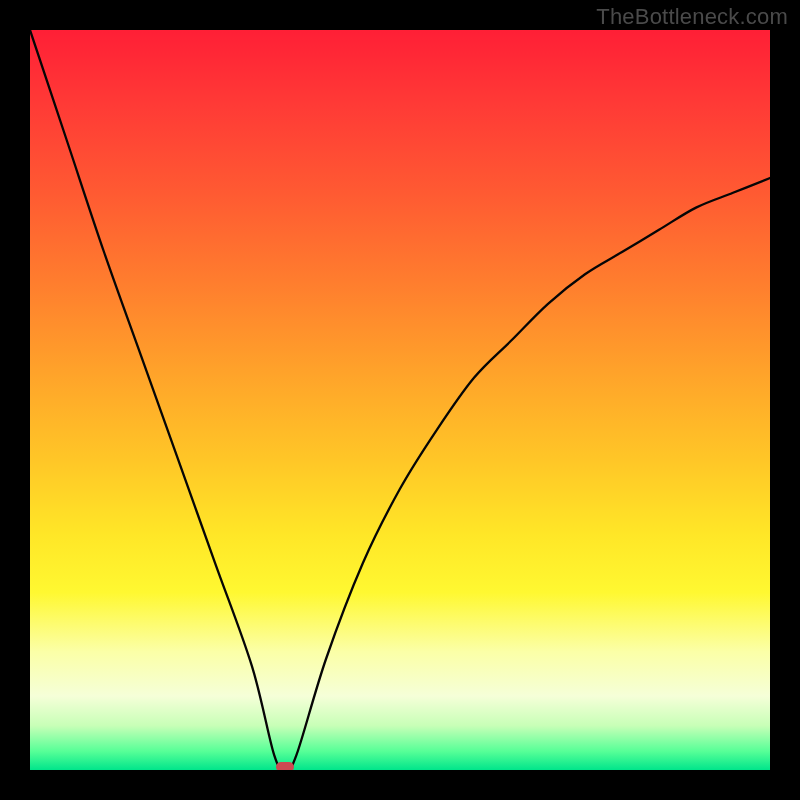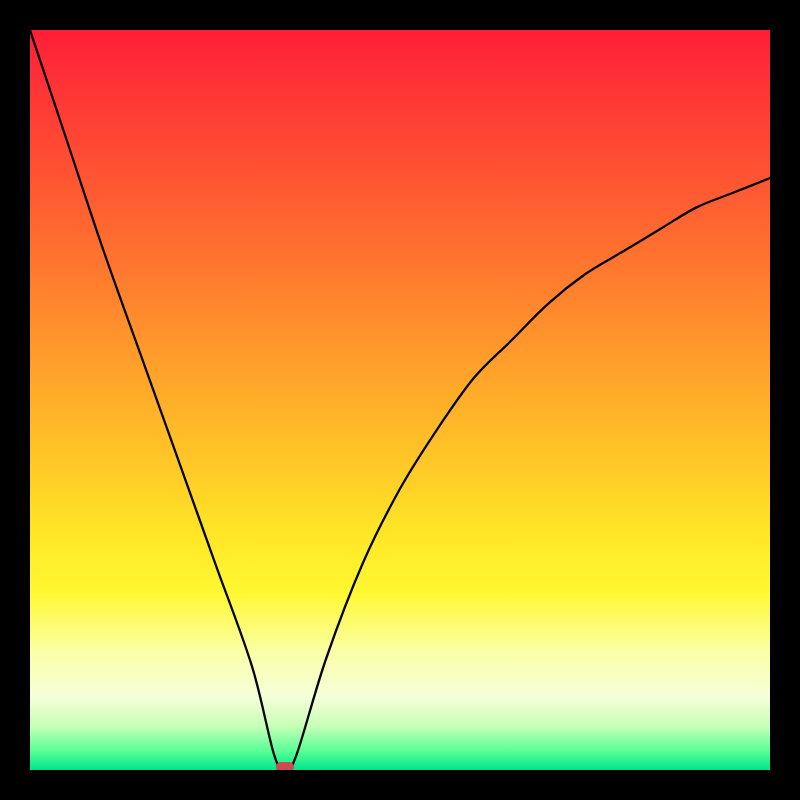--- a/index.html
+++ b/index.html
@@ -73,20 +73,21 @@
     width: 18px;
     height: 10px;
     border-radius: 5px;
     z-index: 5;
   }
 </style>
 </head>
 <body>
 
 <div class="frame">
+  <div class="watermark">TheBottleneck.com</div>
 
   <div class="plot-area">
     <div class="gradient-bg"></div>
 
     <svg class="curve" viewBox="0 0 740 740" preserveAspectRatio="none">
       <path id="curve-path" d="M 0,0 C 6.166666666666667,18.5 24.666666666666664,74 37,111 C 49.333333333333336,148 61.666666666666664,186.23333333333335 74,222 C 86.33333333333333,257.76666666666665 98.66666666666667,291.0666666666666 111,325.59999999999997 C 123.33333333333333,360.1333333333333 135.66666666666666,394.66666666666663 148,429.2 C 160.33333333333334,463.73333333333335 172.66666666666666,498.26666666666665 185,532.8 C 197.33333333333334,567.3333333333333 212.13333333333333,604.3333333333333 222,636.4 C 231.86666666666667,668.4666666666667 238.65000000000003,707.9333333333334 244.20000000000002,725.2 C 249.75,742.4666666666667 251.6,740 255.29999999999998,740 C 259,740 259.6166666666666,743.7 266.4,725.2 C 273.18333333333334,706.7 284.9,661.0666666666667 296,629 C 307.1,596.9333333333333 320.6666666666667,561.1666666666666 333,532.8 C 345.3333333333333,504.4333333333333 357.66666666666663,481 370,458.8 C 382.33333333333337,436.6 394.66666666666674,418.09999999999997 407.00000000000006,399.59999999999997 C 419.33333333333337,381.09999999999997 431.6666666666667,362.59999999999997 444,347.79999999999995 C 456.3333333333333,332.99999999999994 468.6666666666667,323.1333333333333 481,310.8 C 493.3333333333333,298.4666666666667 505.6666666666667,284.90000000000003 518,273.8 C 530.3333333333334,262.7 542.6666666666666,252.83333333333331 555,244.2 C 567.3333333333334,235.56666666666666 579.6666666666666,229.39999999999998 592,222 C 604.3333333333334,214.60000000000002 616.6666666666666,207.20000000000007 629,199.80000000000007 C 641.3333333333334,192.40000000000006 653.6666666666666,183.7666666666667 666,177.60000000000002 C 678.3333333333334,171.43333333333334 690.6666666666666,167.7333333333333 703,162.79999999999995 C 715.3333333333334,157.86666666666662 733.8333333333334,150.46666666666667 740,148"></path>
     </svg>
 
     <div id="min-marker" class="minimum-marker" style="left: 246.3px; top: 732px; background: rgb(204, 74, 82);"></div>
   </div>

